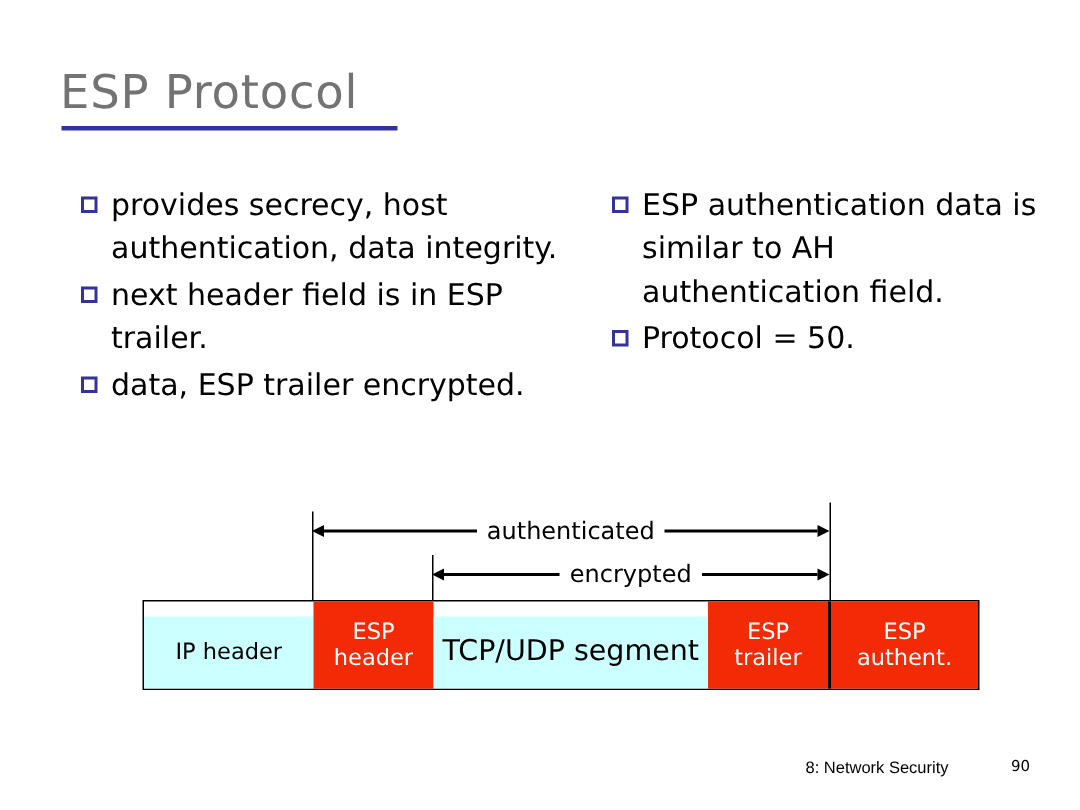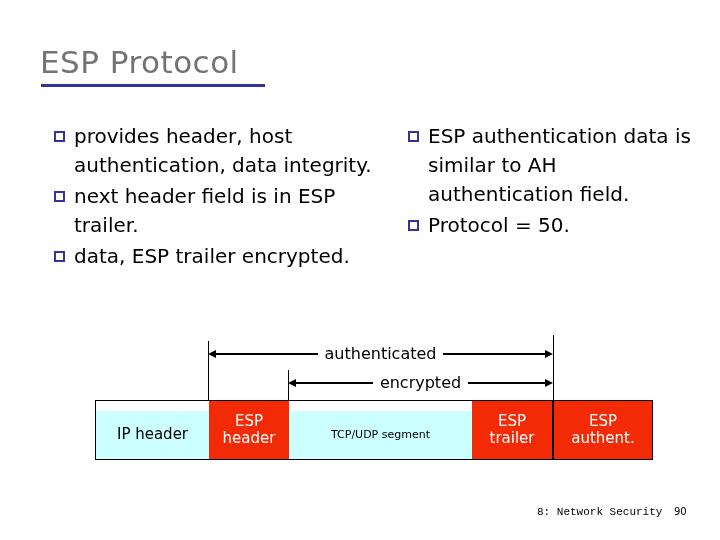--- a/index.html
+++ b/index.html
@@ -106,21 +106,21 @@
     margin-top: 10px;
   }
   .block.red {
     background: #F22A06;
     color: #ffffff;
   }
   .block-l1, .block-l2 { display: block; }
 
   #block-ip      { width: 113px; font-size: 15px; }
   #block-esphdr  { width: 80px; }
-  #block-tcpudp  { width: 183px; font-size: 11px; }
+  #block-tcpudp  { width: 183px; font-size: 19px; }
   #block-esptrl  { width: 80px; }
   #block-espauth { width: 100px; border-left: 2px solid #000000; }
 
   
   .tick {
     position: absolute;
     width: 1px;
     background: #000000;
   }
   #tick-left  { left: 113px; top: 6px;  height: 59px; }
@@ -157,21 +157,21 @@
     color: #000000;
     white-space: nowrap;
     transform: translateY(-1px);
   }
 
   
   #footer-course {
     position: absolute;
     left: 537px;
     top: 506px;
-    font-family: Liberation Mono, monospace;
+    font-family: Liberation Sans, sans-serif;
     font-size: 11px;
     color: #000000;
     white-space: nowrap;
   }
   #footer-pagenum {
     position: absolute;
     left: 674px;
     top: 506px;
     font-family: "DejaVu Sans", sans-serif;
     font-size: 10px;
@@ -181,21 +181,21 @@
 </head>
 <body>
 
 <div id="slide-title">ESP Protocol</div>
 <div id="title-underline"></div>
 
 <div id="bullets-left" class="bullet-col">
 
   <div class="bullet-item">
     <span class="bullet-marker"></span>
-    <span class="bullet-text">provides header, host authentication, data integrity.</span>
+    <span class="bullet-text">provides secrecy, host authentication, data integrity.</span>
   </div>
 
   <div class="bullet-item">
     <span class="bullet-marker"></span>
     <span class="bullet-text">next header field is in ESP trailer.</span>
   </div>
 
   <div class="bullet-item">
     <span class="bullet-marker"></span>
     <span class="bullet-text">data, ESP trailer encrypted.</span>

